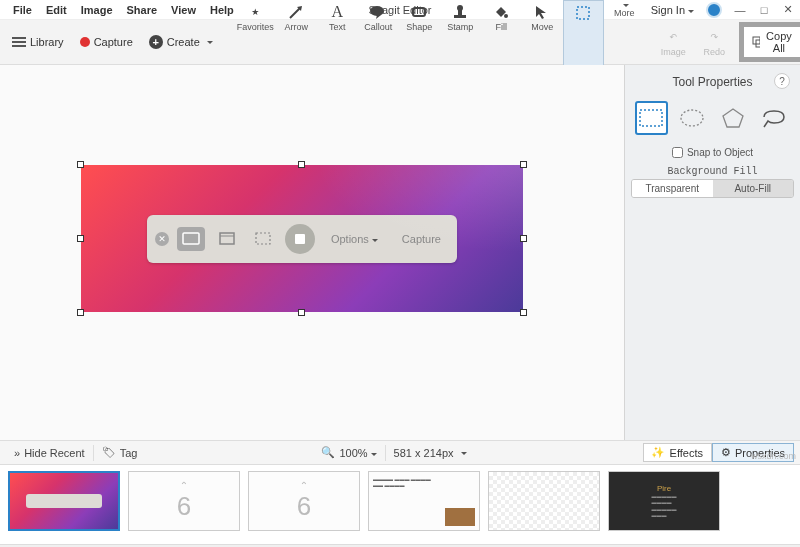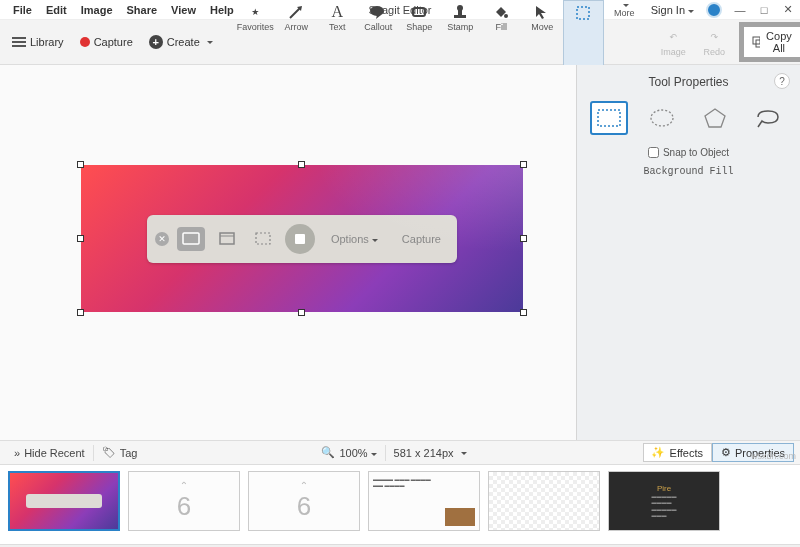--- a/index.html
+++ b/index.html
@@ -29,21 +29,21 @@
 .canvas { position:absolute; width:442px; height:147px; left:81px; top:100px; background:linear-gradient(135deg,#ff4e50 0%,#d6336c 35%,#8c3db8 70%,#4b3a99 100%); }
 .canvas::after { content:""; position:absolute; top:0; right:0; width:55%; height:70%; background:radial-gradient(ellipse at top right, rgba(255,255,255,0.15), transparent 60%); }
 .sel-handle { position:absolute; width:7px; height:7px; background:#fff; border:1px solid #333; }
 .capture-widget { position:absolute; left:50%; top:50%; transform:translate(-50%,-50%); width:310px; height:48px; background:#dedbd6; border-radius:6px; display:flex; align-items:center; padding:0 8px; gap:8px; box-shadow:0 1px 3px rgba(0,0,0,0.2); }
 .cw-close { width:14px; height:14px; border-radius:50%; background:#aaa; color:#fff; font-size:9px; display:flex; align-items:center; justify-content:center; }
 .cw-btn { width:28px; height:24px; border-radius:4px; display:flex; align-items:center; justify-content:center; color:#555; }
 .cw-btn.active { background:#a8a8a8; color:#fff; }
 .cw-rec { width:30px; height:30px; border-radius:50%; background:#b0b0a9; display:flex; align-items:center; justify-content:center; }
 .cw-rec::after { content:""; width:10px; height:10px; background:#fff; border-radius:1px; }
 .cw-text { font-size:11px; color:#888; padding:0 8px; }
-.props { width:224px; background:#eef0f2; border-left:1px solid #d5d5d5; padding:6px; }
+.props { width:176px; background:#eef0f2; border-left:1px solid #d5d5d5; padding:6px; }
 .props-title { font-size:12px; color:#444; text-align:center; padding:4px 0; position:relative; }
 .props-help { position:absolute; right:4px; top:2px; width:16px; height:16px; background:#fff; border:1px solid #ccc; border-radius:50%; font-size:10px; color:#666; display:flex; align-items:center; justify-content:center; }
 .shape-row { display:flex; gap:8px; padding:8px 4px; justify-content:space-around; }
 .shape-box { width:38px; height:34px; border:1px solid transparent; display:flex; align-items:center; justify-content:center; }
 .shape-box.active { border:2px solid #2a82c8; border-radius:3px; background:#fff; }
 .snap-row { font-size:10px; color:#555; display:flex; align-items:flex-start; justify-content:center; gap:4px; padding:4px 0; }
 .snap-row input { width:11px; height:11px; }
 .bgfill-label { font-size:10px; color:#555; text-align:center; padding:4px 0 2px 0;font-family:Liberation Mono, monospace; }
 .seg { display:flex; border:1px solid #c5c5c5; border-radius:3px; overflow:hidden; font-size:10px; }
 .seg div { flex:1; text-align:center; padding:3px 0; background:#ddd; color:#555; }
@@ -261,20 +261,24 @@
           <svg width="28" height="22">
             <path d="M4 10 Q4 4 14 4 Q24 4 24 10 Q24 16 14 16 Q10 16 8 14 L4 20" fill="none" stroke="#555" stroke-width="1.5"></path>
           </svg>
         </div>
     </div>
     <div class="snap-row">
       <input type="checkbox" style="">
       <span>Snap to Object</span>
     </div>
     <div class="bgfill-label">Background Fill</div>
+    <div class="seg">
+      <div class="active">Transparent</div>
+      <div>Auto-Fill</div>
+    </div>
   </div>
 </div>
 
 <div class="tray-bar">
   <div class="grp">
     <span>»</span>
     <span>Hide Recent</span>
   </div>
   <div class="tray-sep"></div>
   <div class="grp">

